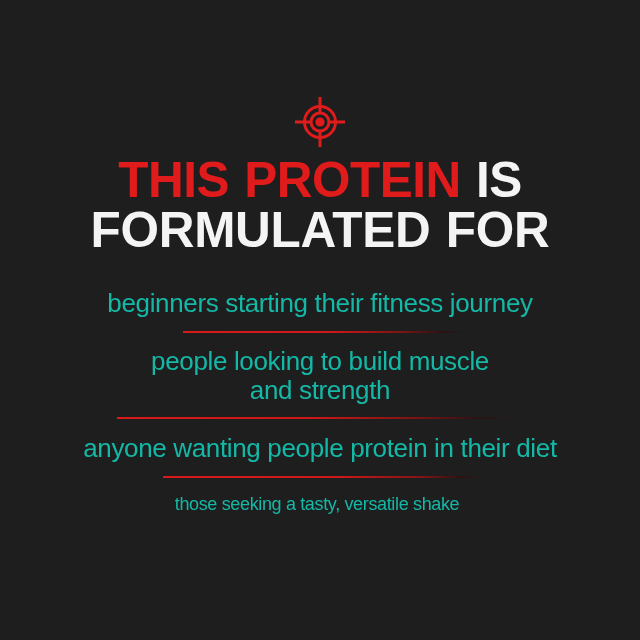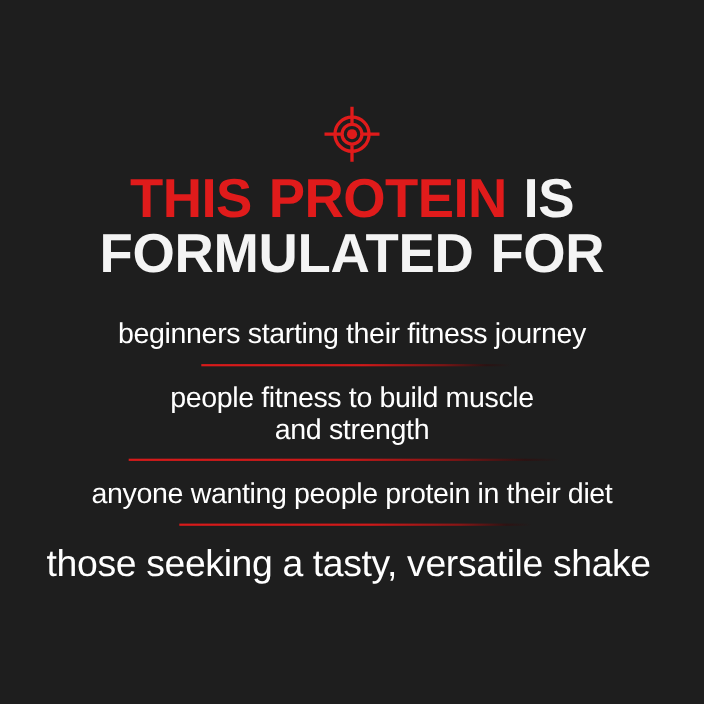--- a/index.html
+++ b/index.html
@@ -65,37 +65,37 @@
   
   .list {
     margin-top: 34px;
     width: 100%;
     display: flex;
     flex-direction: column;
     align-items: center;
   }
 
   .list-item {
-    color: #ffffff;
+    color: #14b8a6;
     font-family: "Liberation Sans", sans-serif;
     font-weight: 400;
     font-size: 26px;
     line-height: 1.12;
     text-align: center;
     letter-spacing: -0.35px;
     white-space: pre-line;
     width: 100%;
     padding: 0 18px;
     box-sizing: border-box;
   }
 
   .item-1 { font-size: 26px; margin-top: 0px; }
   .item-2 { font-size: 26px; margin-top: 14px; }
   .item-3 { font-size: 26px; margin-top: 15px; }
-  .item-4 { font-size: 34px; margin-top: 16px; padding-left: 12px; }
+  .item-4 { font-size: 18px; margin-top: 16px; padding-left: 12px; }
 
   
   .divider {
     height: 2px;
     border: 0;
     margin: 0;
     padding: 0;
   }
   .divider-1 {
     width: 282px;
@@ -142,21 +142,21 @@
   <div class="headline">
     <span class="headline-line"><span class="hl-red">THIS PROTEIN</span><span class="hl-white">&nbsp;</span><span class="hl-white">IS</span></span>
     <span class="headline-line headline-line-2 hl-white">FORMULATED FOR</span>
   </div>
 
   <div class="list">
 
     <div class="list-item item-1">beginners starting their fitness journey</div>
     <hr class="divider divider-1">
 
-    <div class="list-item item-2">people fitness to build muscle
+    <div class="list-item item-2">people looking to build muscle
 and strength</div>
     <hr class="divider divider-2">
 
     <div class="list-item item-3">anyone wanting people protein in their diet</div>
     <hr class="divider divider-3">
 
     <div class="list-item item-4">those seeking a tasty, versatile shake</div>
 
   </div>
 </div>

